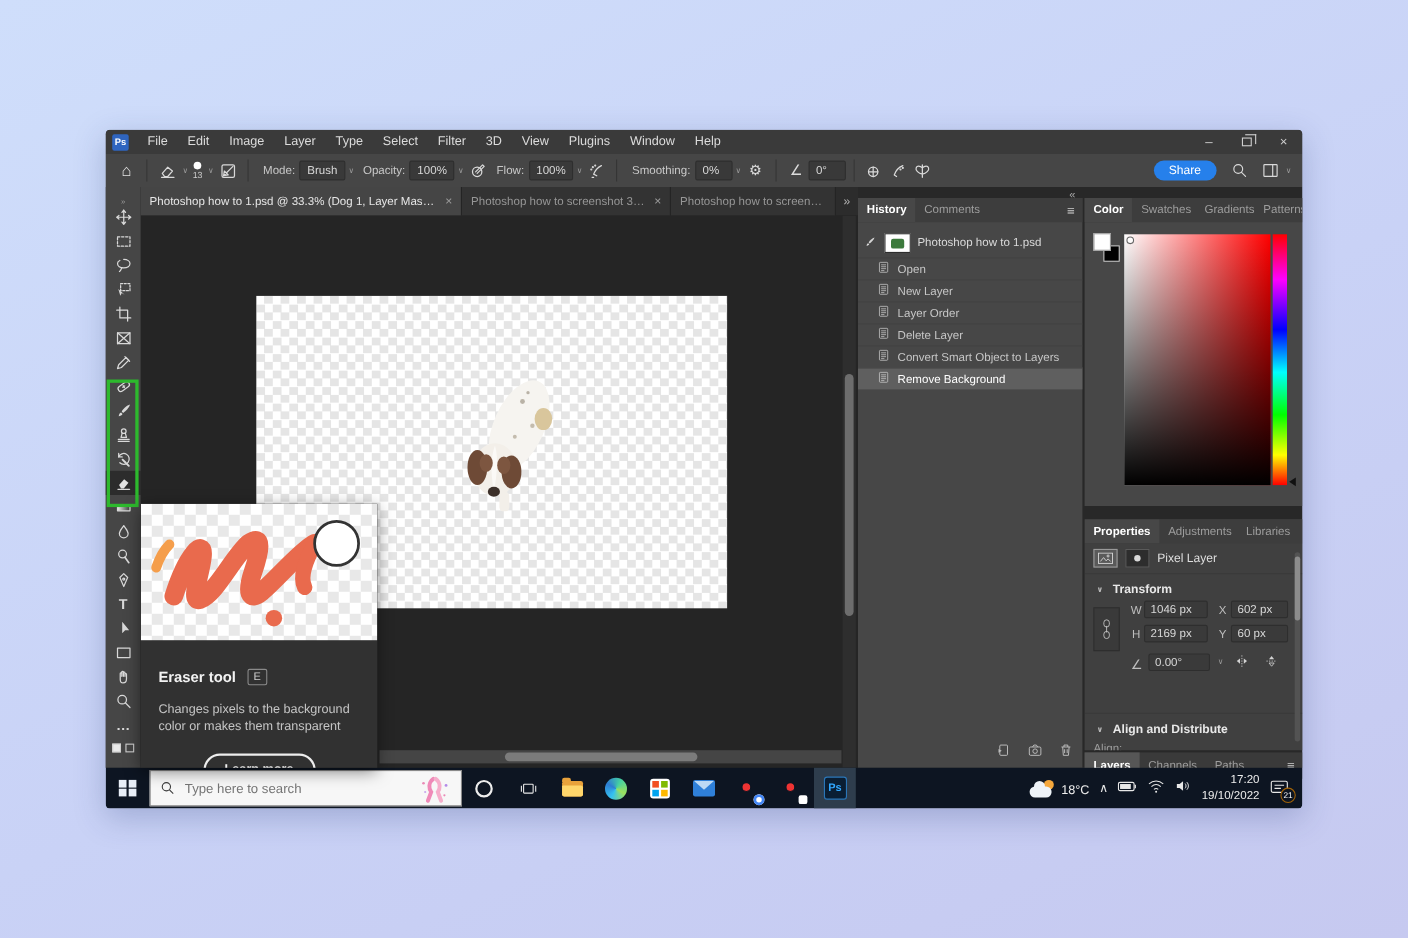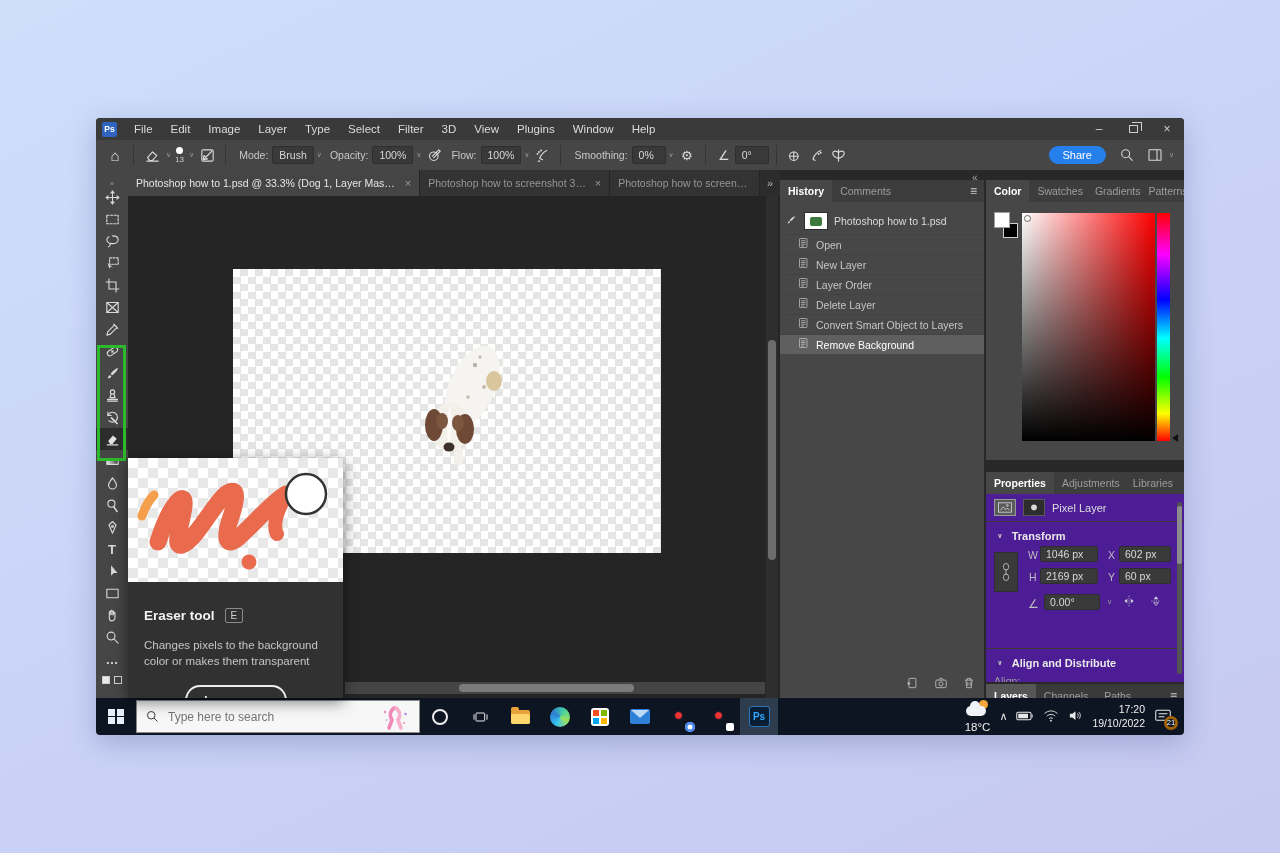--- a/index.html
+++ b/index.html
@@ -101,21 +101,21 @@
   .fgbg .bgsw { position:absolute; left:9px; top:11px; width:15px; height:15px; background:#000; border:1px solid #cfcfcf; }
   .fgbg .fgsw { position:absolute; left:0; top:0; width:16px; height:16px; background:#fff; border:1px solid #9b9b9b; }
   .colorfield { position:absolute; left:36px; top:33px; width:133px; height:228px;
     background:linear-gradient(to bottom,rgba(0,0,0,0) 0%,#000 100%),linear-gradient(to right,#fff 0%,#f00 100%); }
   .fieldsel { position:absolute; left:2px; top:2px; width:7px; height:7px; border:1px solid #666; border-radius:50%; background:rgba(255,255,255,.8); }
   .huebar { position:absolute; left:171px; top:33px; width:13px; height:228px;
     background:linear-gradient(to bottom,#ff0000 0%,#ff00ff 18%,#0000ff 38%,#00ffff 55%,#00ff00 72%,#ffff00 88%,#ff0000 100%); }
   .huemark { position:absolute; left:186px; top:254px; width:0; height:0;
     border-top:4px solid transparent; border-bottom:4px solid transparent; border-right:6px solid #111; }
   
-  .proppanel { position:absolute; left:0; right:0; top:292px; height:210px; background:#4c1d95; color:#cfcfcf; overflow:hidden; }
+  .proppanel { position:absolute; left:0; right:0; top:292px; height:210px; background:#404040; color:#cfcfcf; overflow:hidden; }
   .pixrow { display:flex; align-items:center; gap:7px; height:28px; padding:0 8px; border-bottom:1px solid #3a3a3a; }
   .pbox { width:22px; height:17px; display:flex; align-items:center; justify-content:center; }
   .pbox.sel { background:#5a5a5a; border:1px solid #9a9a9a; }
   .pbox.msk { background:#2d2d2d; border:1px solid #5a5a5a; }
   .pbox svg { stroke:#d9d9d9; fill:none; stroke-width:1.4; }
   .pixlbl { font-size:11px; color:#dedede; }
   .sechead { display:flex; align-items:center; gap:7px; padding:8px 8px 4px; font-size:11px; font-weight:bold; color:#e8e8e8; }
   .sechead .caret { font-size:7px; color:#bbb; }
   .transform-body { position:relative; height:100px; font-size:10.5px; }
   .linkbox { position:absolute; left:8px; top:6px; width:24px; height:40px; background:#3a3a3a; border:1px solid #2e2e2e; display:flex; align-items:center; justify-content:center; }
@@ -156,33 +156,33 @@
   .badge-dot { position:absolute; right:-3px; bottom:-3px; width:9px; height:9px; background:#e33; border:1.5px solid #0d1522; border-radius:50%; }
   .chrome { width:20px; height:20px; border-radius:50%; position:relative;
     background:conic-gradient(from -30deg,#ea4335 0 120deg,#34a853 0 240deg,#fbbc05 0 360deg); }
   .chrome::after { content:""; position:absolute; left:5px; top:5px; width:10px; height:10px; background:#fff; border-radius:50%; box-shadow:inset 0 0 0 2.5px #4285f4; }
   .rainbowapp { width:20px; height:20px; border-radius:50%;
     background:conic-gradient(#e54b8c,#9b59d0,#4a90e2,#41c7b9,#8bc34a,#f2c23e,#ef7d37,#e54b8c); position:relative; }
   .rainbowapp::after { content:""; position:absolute; left:6px; top:6px; width:8px; height:8px; background:#fff; border-radius:2px; }
   .pstile { width:38px; height:37px; background:#2e3d4d; display:flex; align-items:center; justify-content:center; flex:none; }
   .psappicon { width:21px; height:21px; background:#0a1e33; border:1px solid #2a76b8; border-radius:3px; color:#31a8ff; font-size:10px; font-weight:bold; display:flex; align-items:center; justify-content:center; }
   .tray { margin-left:auto; display:flex; align-items:center; gap:9px; padding-right:10px; color:#eee; }
-  .weather { display:flex; align-items:flex-end; gap:5px;flex-direction:column; }
+  .weather { display:flex; align-items:flex-end; gap:5px; }
   .cloudic { position:relative; width:24px; height:16px; }
   .cloudic .sun { position:absolute; right:2px; top:0; width:9px; height:9px; border-radius:50%; background:#f5a73b; }
   .cloudic .cl { position:absolute; left:0; bottom:0; width:20px; height:10px; background:#eef3f8; border-radius:6px; }
   .cloudic .cl::before { content:""; position:absolute; left:4px; top:-5px; width:10px; height:10px; background:#eef3f8; border-radius:50%; }
   .temp { font-size:11.5px; }
   .trayglyph { font-size:11px; color:#e8e8e8; }
   .tray svg { stroke:#e8e8e8; fill:none; stroke-width:1.4; }
   .clock { text-align:right; font-size:10.5px; line-height:1.25; }
   .notif { position:relative; width:20px; height:18px; }
   .notif svg { stroke:#e8e8e8; fill:none; stroke-width:1.4; }
   .notifbadge { position:absolute; right:-4px; bottom:-4px; width:14px; height:14px; border-radius:50%;
-    background:#0d1522; border:3px solid #a16207; color:#fff; font-size:7.5px; display:flex; align-items:center; justify-content:center; }
+    background:#0d1522; border:1px solid #a16207; color:#fff; font-size:7.5px; display:flex; align-items:center; justify-content:center; }
 </style>
 </head>
 <body>
 
 <div class="stage">
   <div class="desktop">
     <div class="pswin">
 
       <div class="menubar">
         <span class="pslogo">Ps</span>

